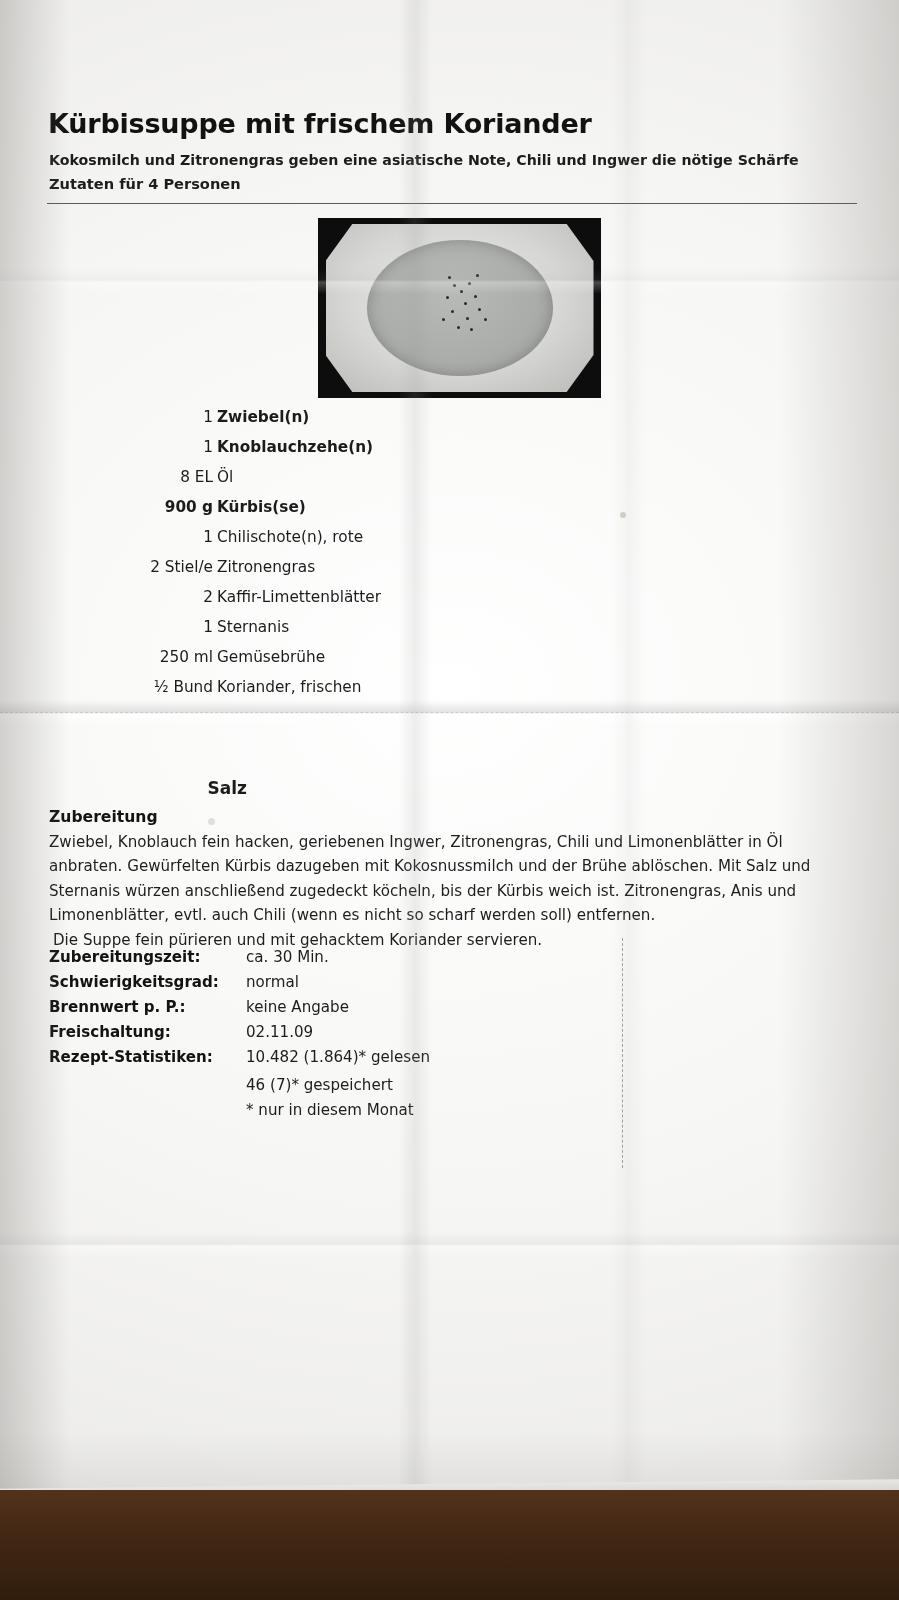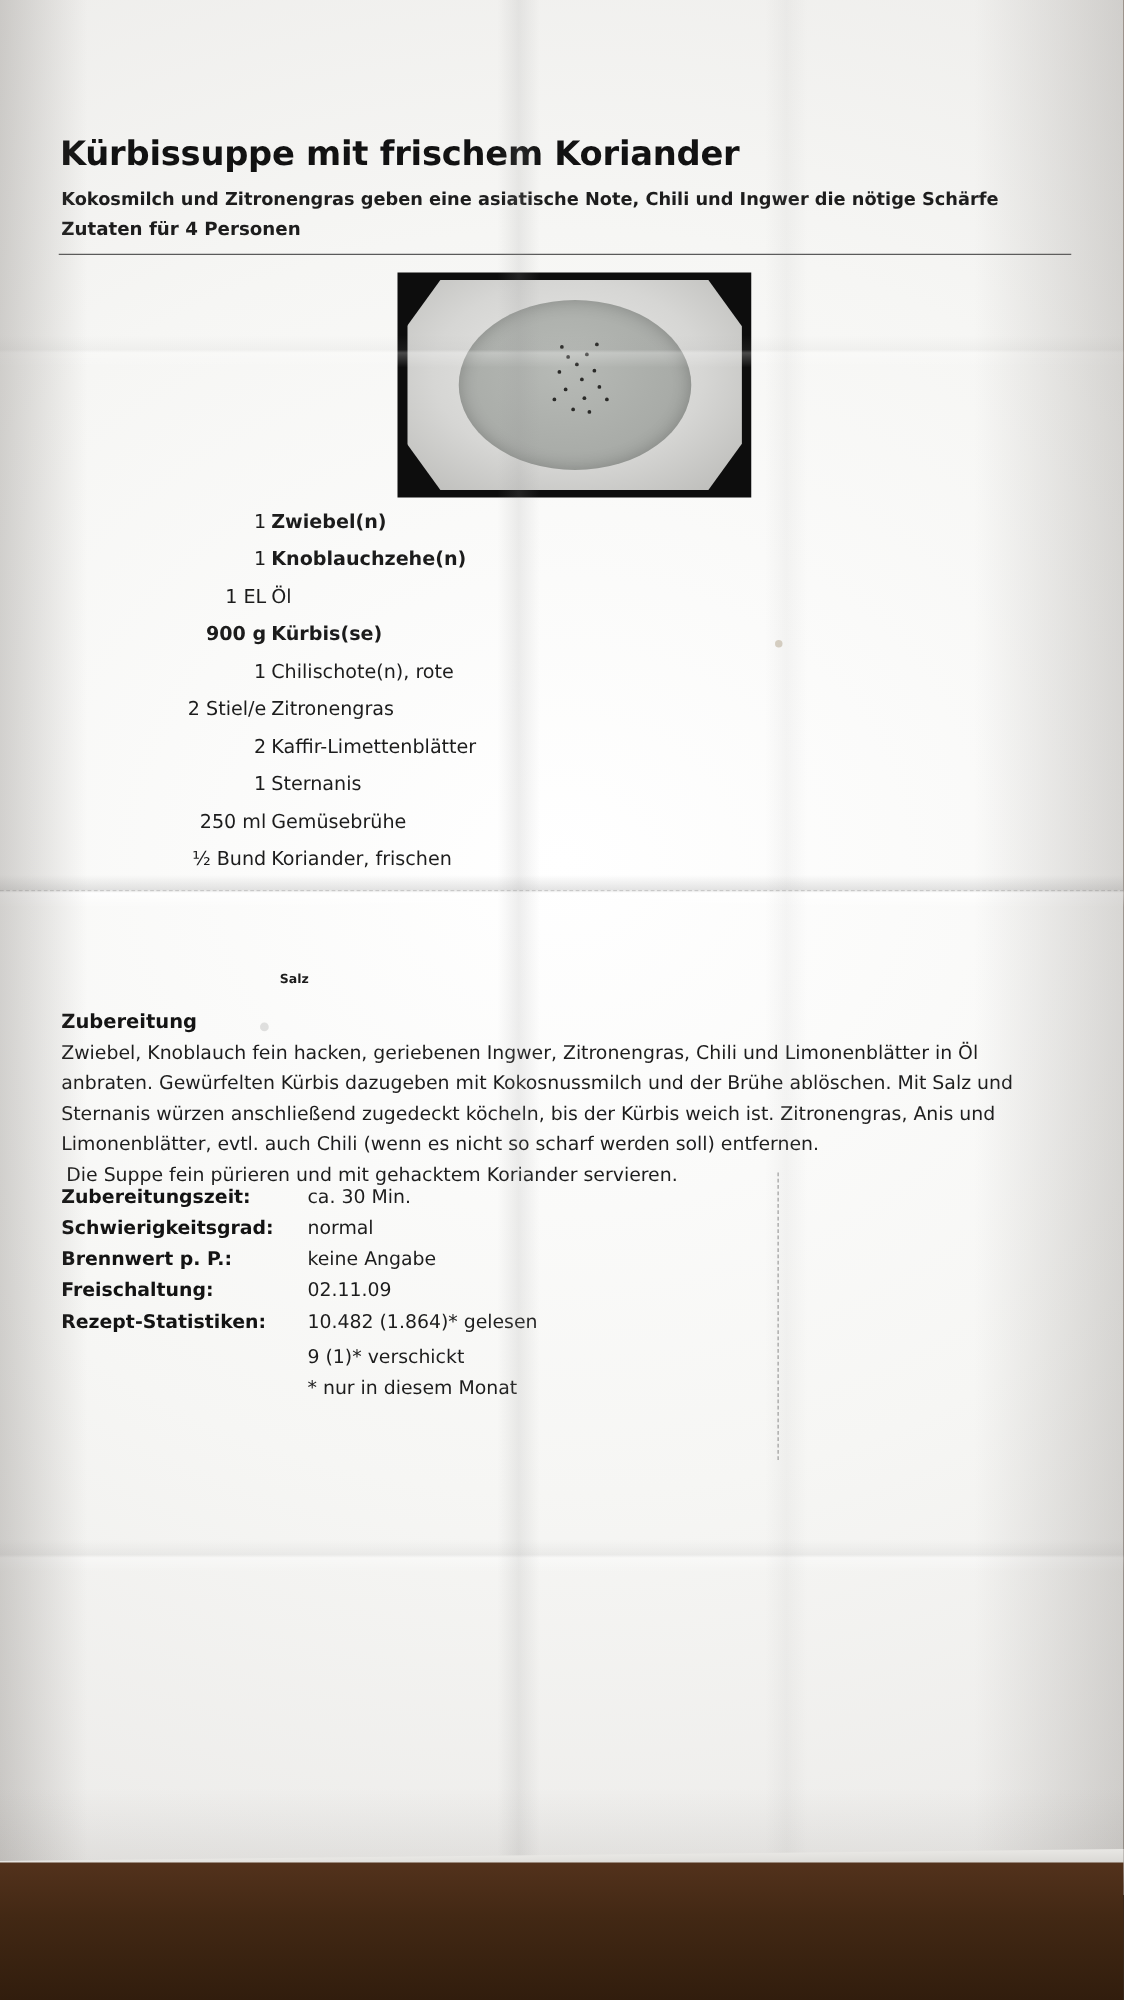--- a/index.html
+++ b/index.html
@@ -201,21 +201,21 @@
     white-space: nowrap;
   }
   .b { font-weight: bold; }
 
   .salz {
     position: absolute;
     left: 0;
     top: 778px;
     width: 247px;
     text-align: right;
-    font-size: 10px;
+    font-size: 17px;
     font-weight: bold;
     color: #1c1c1c;
   }
 
   
   .prep-head {
     position: absolute;
     left: 49px;
     top: 808px;
     font-size: 15.6px;
@@ -322,21 +322,21 @@
     <div class="ingredients">
       <div class="ing-row">
         <span class="ing-qty">1</span>
         <span class="ing-name b">Zwiebel(n)</span>
       </div>
       <div class="ing-row">
         <span class="ing-qty">1</span>
         <span class="ing-name b">Knoblauchzehe(n)</span>
       </div>
       <div class="ing-row">
-        <span class="ing-qty">1 EL</span>
+        <span class="ing-qty">8 EL</span>
         <span class="ing-name">Öl</span>
       </div>
       <div class="ing-row">
         <span class="ing-qty b">900 g</span>
         <span class="ing-name b">Kürbis(se)</span>
       </div>
       <div class="ing-row">
         <span class="ing-qty">1</span>
         <span class="ing-name">Chilischote(n), rote</span>
       </div>
@@ -384,21 +384,21 @@
         <span class="meta-value">keine Angabe</span>
       </div>
       <div class="meta-row">
         <span class="meta-label">Freischaltung:</span>
         <span class="meta-value">02.11.09</span>
       </div>
       <div class="meta-row">
         <span class="meta-label">Rezept-Statistiken:</span>
         <span class="meta-value">10.482 (1.864)* gelesen</span>
       </div>
-      <div class="stat-extra">9 (1)* verschickt</div>
+      <div class="stat-extra">46 (7)* gespeichert</div>
       <div class="stat-extra">* nur in diesem Monat</div>
     </div>
 
     <div class="fold-dash"></div>
   </div>
 
   <div class="fold-dash-h"></div>
   <div class="crease-h c3"></div>
   <div class="crease-h c1"></div>
   <div class="crease-h c2"></div>

